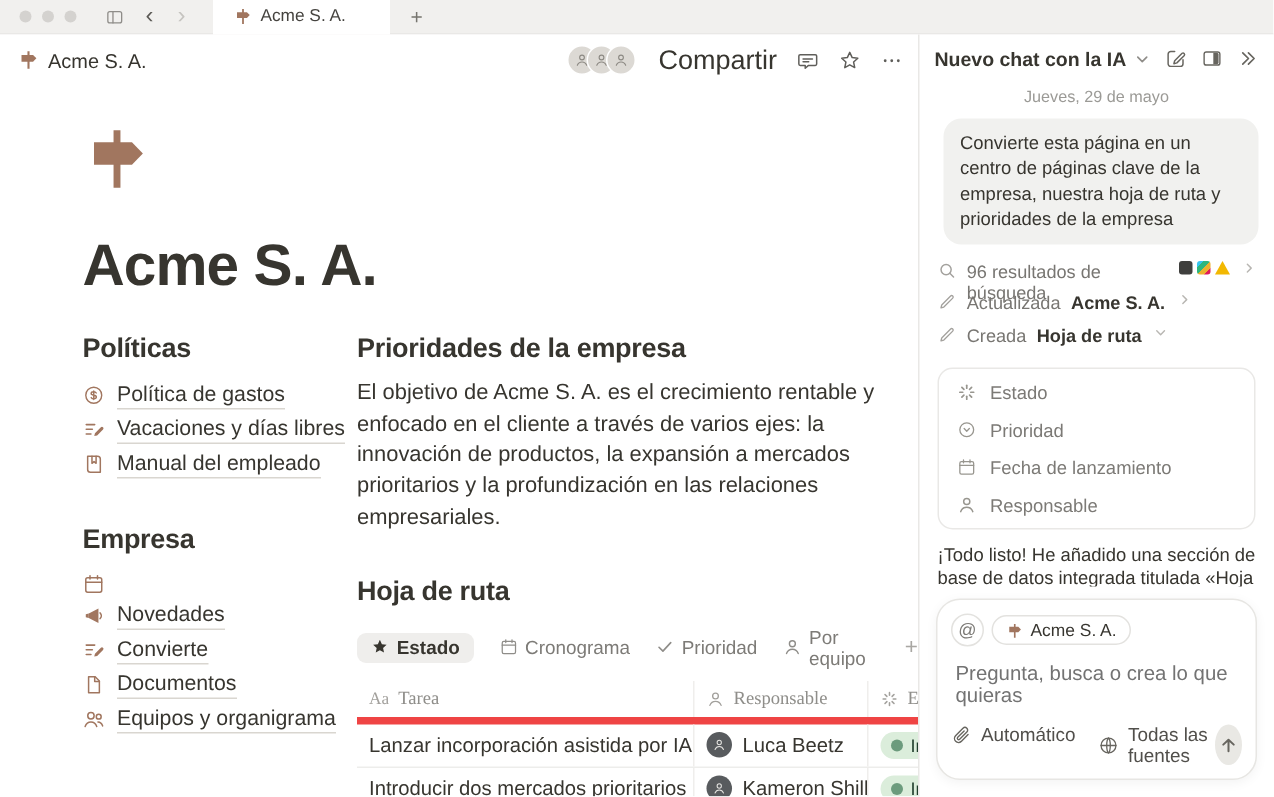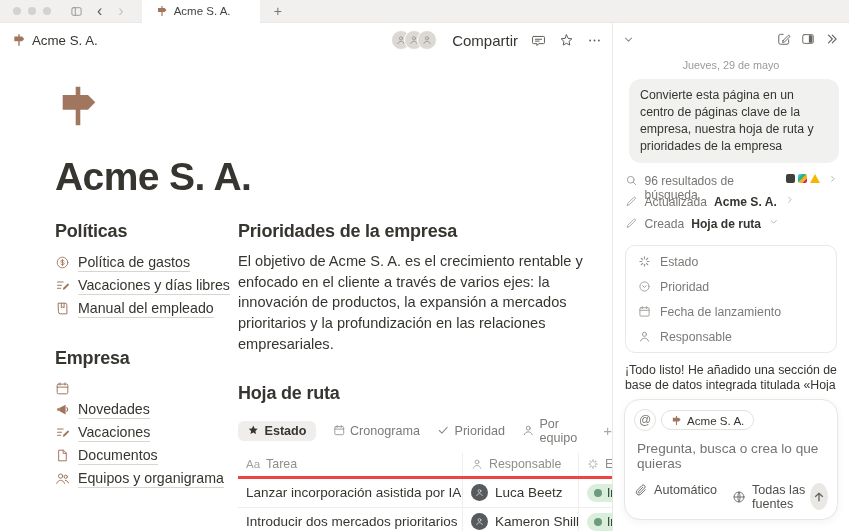--- a/index.html
+++ b/index.html
@@ -34,21 +34,21 @@
 
   
   .main{width:612px;flex:none;display:flex;flex-direction:column;overflow:hidden;background:#fff;}
   .main-header{height:34px;flex:none;display:flex;align-items:center;justify-content:space-between;padding:0 10px 0 12px;}
   .crumb{display:flex;align-items:center;gap:6px;font-size:13.3px;font-weight:500;}
   .crumb .ico{font-size:14px;color:var(--accent-brown);}
   .actions{display:flex;align-items:center;gap:13px;color:#5f5e5a;}
   .havs{display:flex;margin-right:2px;}
   .hav{width:20px;height:20px;border-radius:50%;background:#dcd9d4;border:1.5px solid #fff;display:flex;align-items:center;justify-content:center;color:#8d8a84;font-size:10px;}
   .hav+.hav{margin-left:-7px;}
-  .share{font-size:15px;color:#37352f;}
+  .share{font-size:18px;color:#37352f;}
   .hicon{font-size:15px;color:#5f5e5a;}
 
   .page-body{flex:1;overflow:hidden;padding:26px 0 0 55px;}
   .page-icon{font-size:46px;color:var(--accent-brown);}
   h1{font-size:39px;font-weight:700;letter-spacing:-0.6px;margin:22px 0 0;}
   .cols{display:flex;margin-top:14px;}
   .col-left{width:183px;flex:none;}
   .col-right{flex:1;min-width:0;}
   h2{font-size:18px;font-weight:700;letter-spacing:-0.2px;margin:28px 0 9px;}
   h2.first{margin-top:8px;}
@@ -59,21 +59,21 @@
 
   .views{display:flex;align-items:center;gap:17px;margin:13px 0 8px;}
   .view{display:flex;align-items:center;gap:5px;font-size:12.6px;font-weight:500;color:#7d7b77;cursor:pointer;}
   .view .ico{font-size:12.5px;color:#8f8d89;}
   .view.active{background:#efeeec;border-radius:6px;padding:3px 9px;color:#37352f;font-weight:600;}
   .view.active .ico{color:#37352f;}
   .addview{font-size:15px;color:#a9a7a3;}
 
   .rtable{width:520px;font-size:13.5px;}
   .thead,.tr{display:grid;grid-template-columns:224px 116px 180px;}
-  .thead{border-bottom:3px solid #ef4444;color:#8f8e8a;font-size:12.4px;}
+  .thead{border-bottom:5px solid #ef4444;color:#8f8e8a;font-size:12.4px;font-family:Liberation Serif, serif;}
   .th{display:flex;align-items:center;gap:6px;padding:4.5px 8px;white-space:nowrap;overflow:hidden;}
   .th .ico{font-size:12px;color:#a3a19d;}
   .th .ico.txt{font-size:11.5px;letter-spacing:0;}
   .tr{border-bottom:1px solid #ededeb;}
   .td{display:flex;align-items:center;gap:7px;padding:5px 8px;min-width:0;white-space:nowrap;overflow:hidden;}
   .td+.td,.th+.th{border-left:1px solid #efeeec;}
   .td.task{font-weight:500;}
   .avatar{width:17px;height:17px;border-radius:50%;background:#585b5e;display:flex;align-items:center;justify-content:center;color:#e6e5e2;font-size:9px;flex:none;}
   .pill{display:inline-flex;align-items:center;gap:5px;border-radius:999px;padding:2px 9px 2px 7px;font-size:12px;font-weight:500;}
   .pdot{width:8px;height:8px;border-radius:50%;flex:none;}
@@ -280,21 +280,21 @@
                   <span class="lbl">Novedades</span>
                 </div>
 
                 <div class="plink">
                   <span class="ico">
                     <svg viewBox="0 0 24 24" fill="none" stroke="currentColor" stroke-width="1.7" stroke-linecap="round" stroke-linejoin="round">
                       <path d="M4 6.5h9M4 11.5h6.5M4 16.5h5"></path>
                       <path d="M12.5 18.7l.8-3L19.6 9.4a1.6 1.6 0 0 1 2.3 2.3l-6.3 6.3-3.1.7z" fill="currentColor" stroke="none"></path>
                     </svg>
                   </span>
-                  <span class="lbl">Vacaciones</span>
+                  <span class="lbl">Convierte</span>
                 </div>
 
                 <div class="plink">
                   <span class="ico">
                     <svg viewBox="0 0 24 24" fill="none" stroke="currentColor" stroke-width="1.6" stroke-linecap="round" stroke-linejoin="round">
                       <path d="M6.5 3.5h7L18 8v12.5H6.5z"></path>
                       <path d="M13 3.5V8.5h5"></path>
                     </svg>
                   </span>
                   <span class="lbl">Documentos</span>
@@ -451,20 +451,21 @@
 
                 </div>
             </div>
           </div>
         </div>
       </div>
     </div>
 
     <aside class="ai-panel">
       <div class="panel-header">
+        <span class="panel-title">Nuevo chat con la IA</span>
         <span class="smallchev ico">
             <svg viewBox="0 0 24 24" fill="none" stroke="currentColor" stroke-width="2.4" stroke-linecap="round" stroke-linejoin="round">
               <path d="M9 5.5l6.5 6.5L9 18.5"></path>
             </svg>
           </span>
         <span class="ph-icons">
           <span class="ico">
               <svg viewBox="0 0 24 24" fill="none" stroke="currentColor" stroke-width="1.7" stroke-linecap="round" stroke-linejoin="round">
                 <path d="M20 13.5v4.5a3 3 0 0 1-3 3H6a3 3 0 0 1-3-3V7a3 3 0 0 1 3-3h4.5"></path>
                 <path d="M10.5 14.5l-.9 3.4 3.4-.9 8.5-8.5a1.8 1.8 0 0 0-2.5-2.5l-8.5 8.5z"></path>

